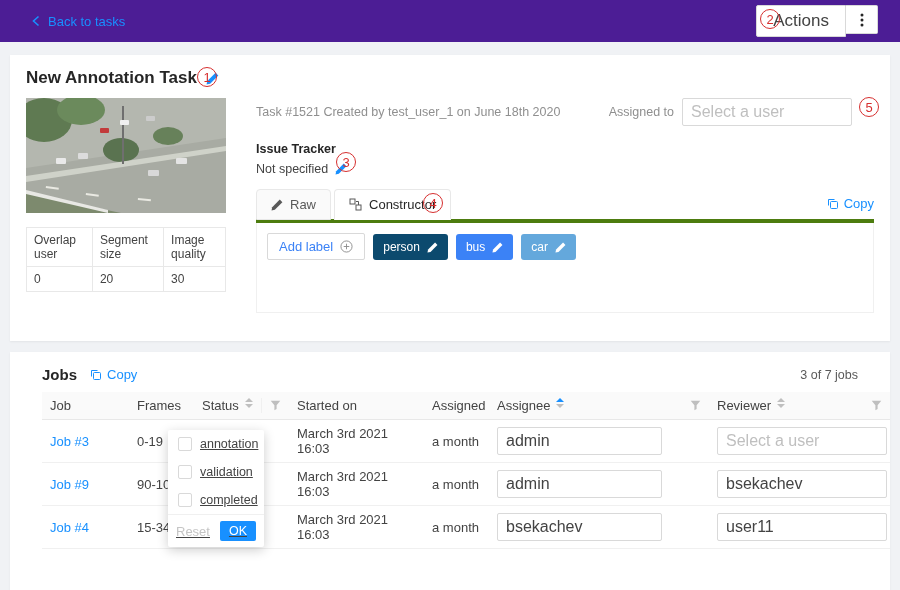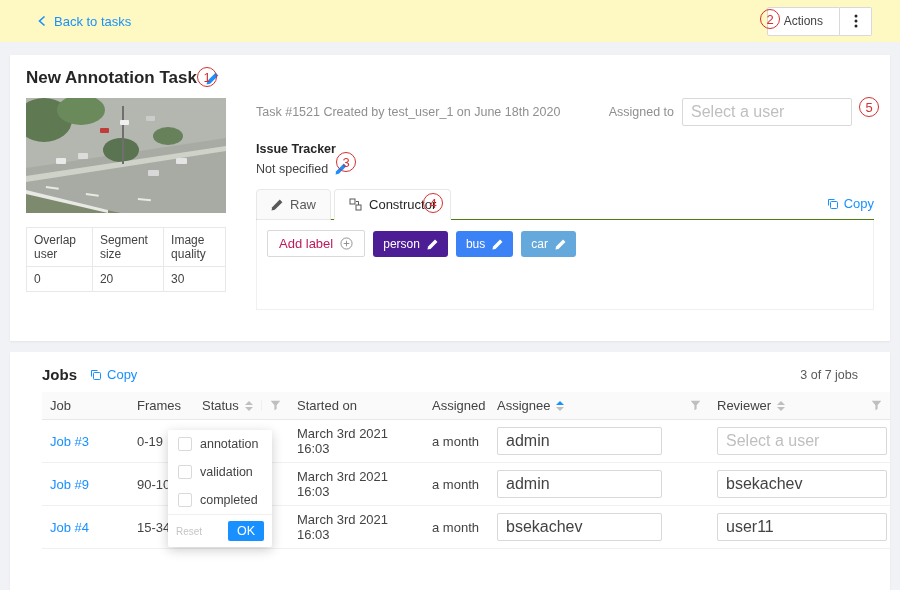--- a/index.html
+++ b/index.html
@@ -5,27 +5,27 @@
   * { box-sizing: border-box; }
   html,body { margin:0; padding:0; }
   body {
     width:900px; height:590px; position:relative; overflow:hidden;
     background:#f0f2f5; font-family:"Liberation Sans", sans-serif; color:#434343;
   }
   .icon { display:inline-block; vertical-align:middle; flex:none; }
 
   
   .topbar {
-    position:absolute; top:0; left:0; width:900px; height:42px; background:#fef9c3;
-    display:flex; align-items:center; justify-content:space-between; padding:0 28px;
+    position:absolute; top:0; left:0; width:900px; height:42px; background:#4c1d95;
+    display:flex; align-items:center; justify-content:space-between; padding:0 22px;
   }
   .back-link { display:flex; align-items:center; gap:6px; color:#1890ff; font-size:13px; cursor:pointer; margin-left:8px; }
   .actions-group { display:flex; }
   .actions-btn {
-    border:1px solid #d9d9d9; background:#fff; padding:5px 16px; font-size:12px; color:#434343;
+    border:1px solid #d9d9d9; background:#fff; padding:5px 16px; font-size:17px; color:#434343;
     border-radius:2px 0 0 2px; cursor:pointer; font-family:inherit;
   }
   .more-btn {
     border:1px solid #d9d9d9; border-left:none; background:#fff; width:32px; height:29px;
     display:flex; align-items:center; justify-content:center; border-radius:0 2px 2px 0; cursor:pointer;
   }
 
   
   .card { position:absolute; left:10px; width:880px; background:#fff; box-shadow:0 1px 2px rgba(0,0,0,.06); }
   .task-card { top:55px; height:286px; padding:13px 16px; overflow:hidden; }
@@ -47,66 +47,66 @@
   input.ant-input {
     border:1px solid #d9d9d9; border-radius:2px; height:28px; padding:0 8px; font-size:16px;
     color:#434343; outline:none; font-family:inherit; background:#fff;
   }
   input.ant-input::placeholder { color:#bfbfbf; }
   .assigned input { width:170px; }
   .issue-label { margin-top:16px; font-weight:700; font-size:12.5px; color:#262626; }
   .issue-value { margin-top:6px; font-size:12.5px; color:#434343; display:flex; align-items:center; gap:7px; }
 
   .labels-panel { margin-top:13px; }
-  .tabs-row { display:flex; align-items:flex-end; border-bottom:1px solid #4d7c0f;text-align:right; }
+  .tabs-row { display:flex; align-items:flex-end; border-bottom:4px solid #4d7c0f;text-align:right; }
   .tab {
     display:flex; align-items:center; gap:7px; padding:7px 14px; font-size:13px; color:#595959;
     border:1px solid #e8e8e8; background:#fafafa; border-radius:4px 4px 0 0; margin-right:3px;
     margin-bottom:-1px; cursor:pointer;
   }
   .tab.active { background:#fff; color:#262626; font-weight:500; border-bottom-color:#fff; }
   .copy-link { margin-left:auto; display:flex; align-items:center; gap:5px; color:#1890ff; font-size:13px; padding-bottom:8px; cursor:pointer; }
   .labels-content { border:1px solid #f0f0f0; border-top:none; padding:10px; height:90px; display:flex; align-items:flex-start; gap:8px; }
   .add-label-btn {
     display:flex; align-items:center; gap:7px; border:1px solid #d9d9d9; background:#fff; border-radius:2px;
-    padding:5px 11px; font-size:13px; color:#be185d; cursor:pointer; font-family:inherit;
+    padding:5px 11px; font-size:13px; color:#3b82f6; cursor:pointer; font-family:inherit;
   }
   .label-badge { display:flex; align-items:center; gap:7px; color:#fff; font-size:12px; padding:6px 10px; border-radius:3px; cursor:pointer; margin-top:1px; }
 
   
   .jobs-header { display:flex; align-items:center; }
   .jobs-title { font-size:15px; font-weight:700; color:#262626; }
   .jobs-copy { display:flex; align-items:center; gap:5px; color:#1890ff; font-size:13px; margin-left:12px; cursor:pointer; }
   .jobs-count { margin-left:auto; font-size:12.5px; color:#595959; }
   .jobs-table { width:100%; border-collapse:collapse; table-layout:fixed; margin-top:9px; font-size:13px; color:#434343; }
   .jobs-table thead th { background:#fafafa; font-weight:500; text-align:left; padding:6px 8px; border-bottom:1px solid #e8e8e8; font-size:13px; color:#434343; }
   .jobs-table td { padding:6px 8px; border-bottom:1px solid #f0f0f0; height:40px; vertical-align:middle; }
-  .th-flex { display:flex; align-items:center; }
+  .th-flex { display:flex; }
   .carets { display:flex; flex-direction:column; gap:2px; margin-left:6px; }
   .caret-up   { width:0; height:0; border-left:4px solid transparent; border-right:4px solid transparent; border-bottom:4px solid #bfbfbf; }
   .caret-down { width:0; height:0; border-left:4px solid transparent; border-right:4px solid transparent; border-top:4px solid #bfbfbf; }
   .caret-up.active { border-bottom-color:#1890ff; }
   .funnel-wrap { margin-left:auto; display:flex; align-items:center; padding-left:8px; cursor:pointer; }
   .funnel-wrap.divided { border-left:1px solid #f0f0f0; }
   .job-link { color:#1890ff; cursor:pointer; }
   .cell-input { width:165px; }
   .cell-input-rev { width:170px; }
   .status-completed { color:#52c41a; font-weight:600; display:flex; align-items:center; gap:5px; }
   .q-icon { width:13px; height:13px; border:1px solid #52c41a; border-radius:50%; font-size:9px; line-height:11px; text-align:center; color:#52c41a; font-weight:400; }
   .q-icon::after { content:"?"; }
 
   
   .filter-dropdown {
-    position:absolute; left:168px; top:430px; width:104px; background:#fff; border-radius:2px;
-    box-shadow:0 3px 12px rgba(0,0,0,.2); z-index:40; font-size:12.5px; color:#434343;
+    position:absolute; left:168px; top:430px; width:96px; background:#fff; border-radius:2px;
+    box-shadow:0 3px 12px rgba(0,0,0,.2); z-index:40; font-size:12.5px; color:#434343;text-decoration:underline;
   }
   .filter-item { display:flex; align-items:center; gap:8px; padding:7px 10px; cursor:pointer; }
   .checkbox { width:14px; height:14px; border:1px solid #d9d9d9; border-radius:2px; background:#fff; flex:none; }
   .filter-footer { display:flex; align-items:center; justify-content:space-between; border-top:1px solid #f0f0f0; padding:6px 8px; }
-  .reset-label { color:#c5c5c5; font-size:10px; cursor:default; }
+  .reset-label { color:#c5c5c5; font-size:13px; cursor:default; }
   .ok-btn { background:#1890ff; color:#fff; border:none; border-radius:2px; font-size:12.5px; padding:3px 9px; cursor:pointer; font-family:inherit; }
 
   
   .annot {
     position:absolute; width:20px; height:20px; border:1.6px solid #d62f2f; border-radius:50%;
     color:#d62f2f; font-size:13px; display:flex; align-items:center; justify-content:center; z-index:60;
   }
 </style>
 </head>
 <body>
@@ -229,21 +229,21 @@
         <div class="labels-content">
           <button class="add-label-btn">
             <span>Add label</span>
             <svg class="icon" width="13" height="13" viewBox="0 0 14 14">
                 <g stroke="#8c8c8c" fill="none">
                   <circle cx="7" cy="7" r="6"></circle>
                   <path d="M7 4v6M4 7h6"></path>
                 </g>
               </svg>
           </button>
-          <div class="label-badge" style="background-color: #4c1d95;">
+          <div class="label-badge" style="background-color: #0c4a6e;">
             <span>person</span>
             <svg class="icon" width="11" height="11" viewBox="0 0 12 12">
                 <path fill="#ffffff" d="M8.8.6l2.6 2.6-7.6 7.6-3.3.7.7-3.3L8.8.6z"></path>
               </svg>
           </div>
           <div class="label-badge" style="background-color: #3b82f6;">
             <span>bus</span>
             <svg class="icon" width="11" height="11" viewBox="0 0 12 12">
                 <path fill="#ffffff" d="M8.8.6l2.6 2.6-7.6 7.6-3.3.7.7-3.3L8.8.6z"></path>
               </svg>

